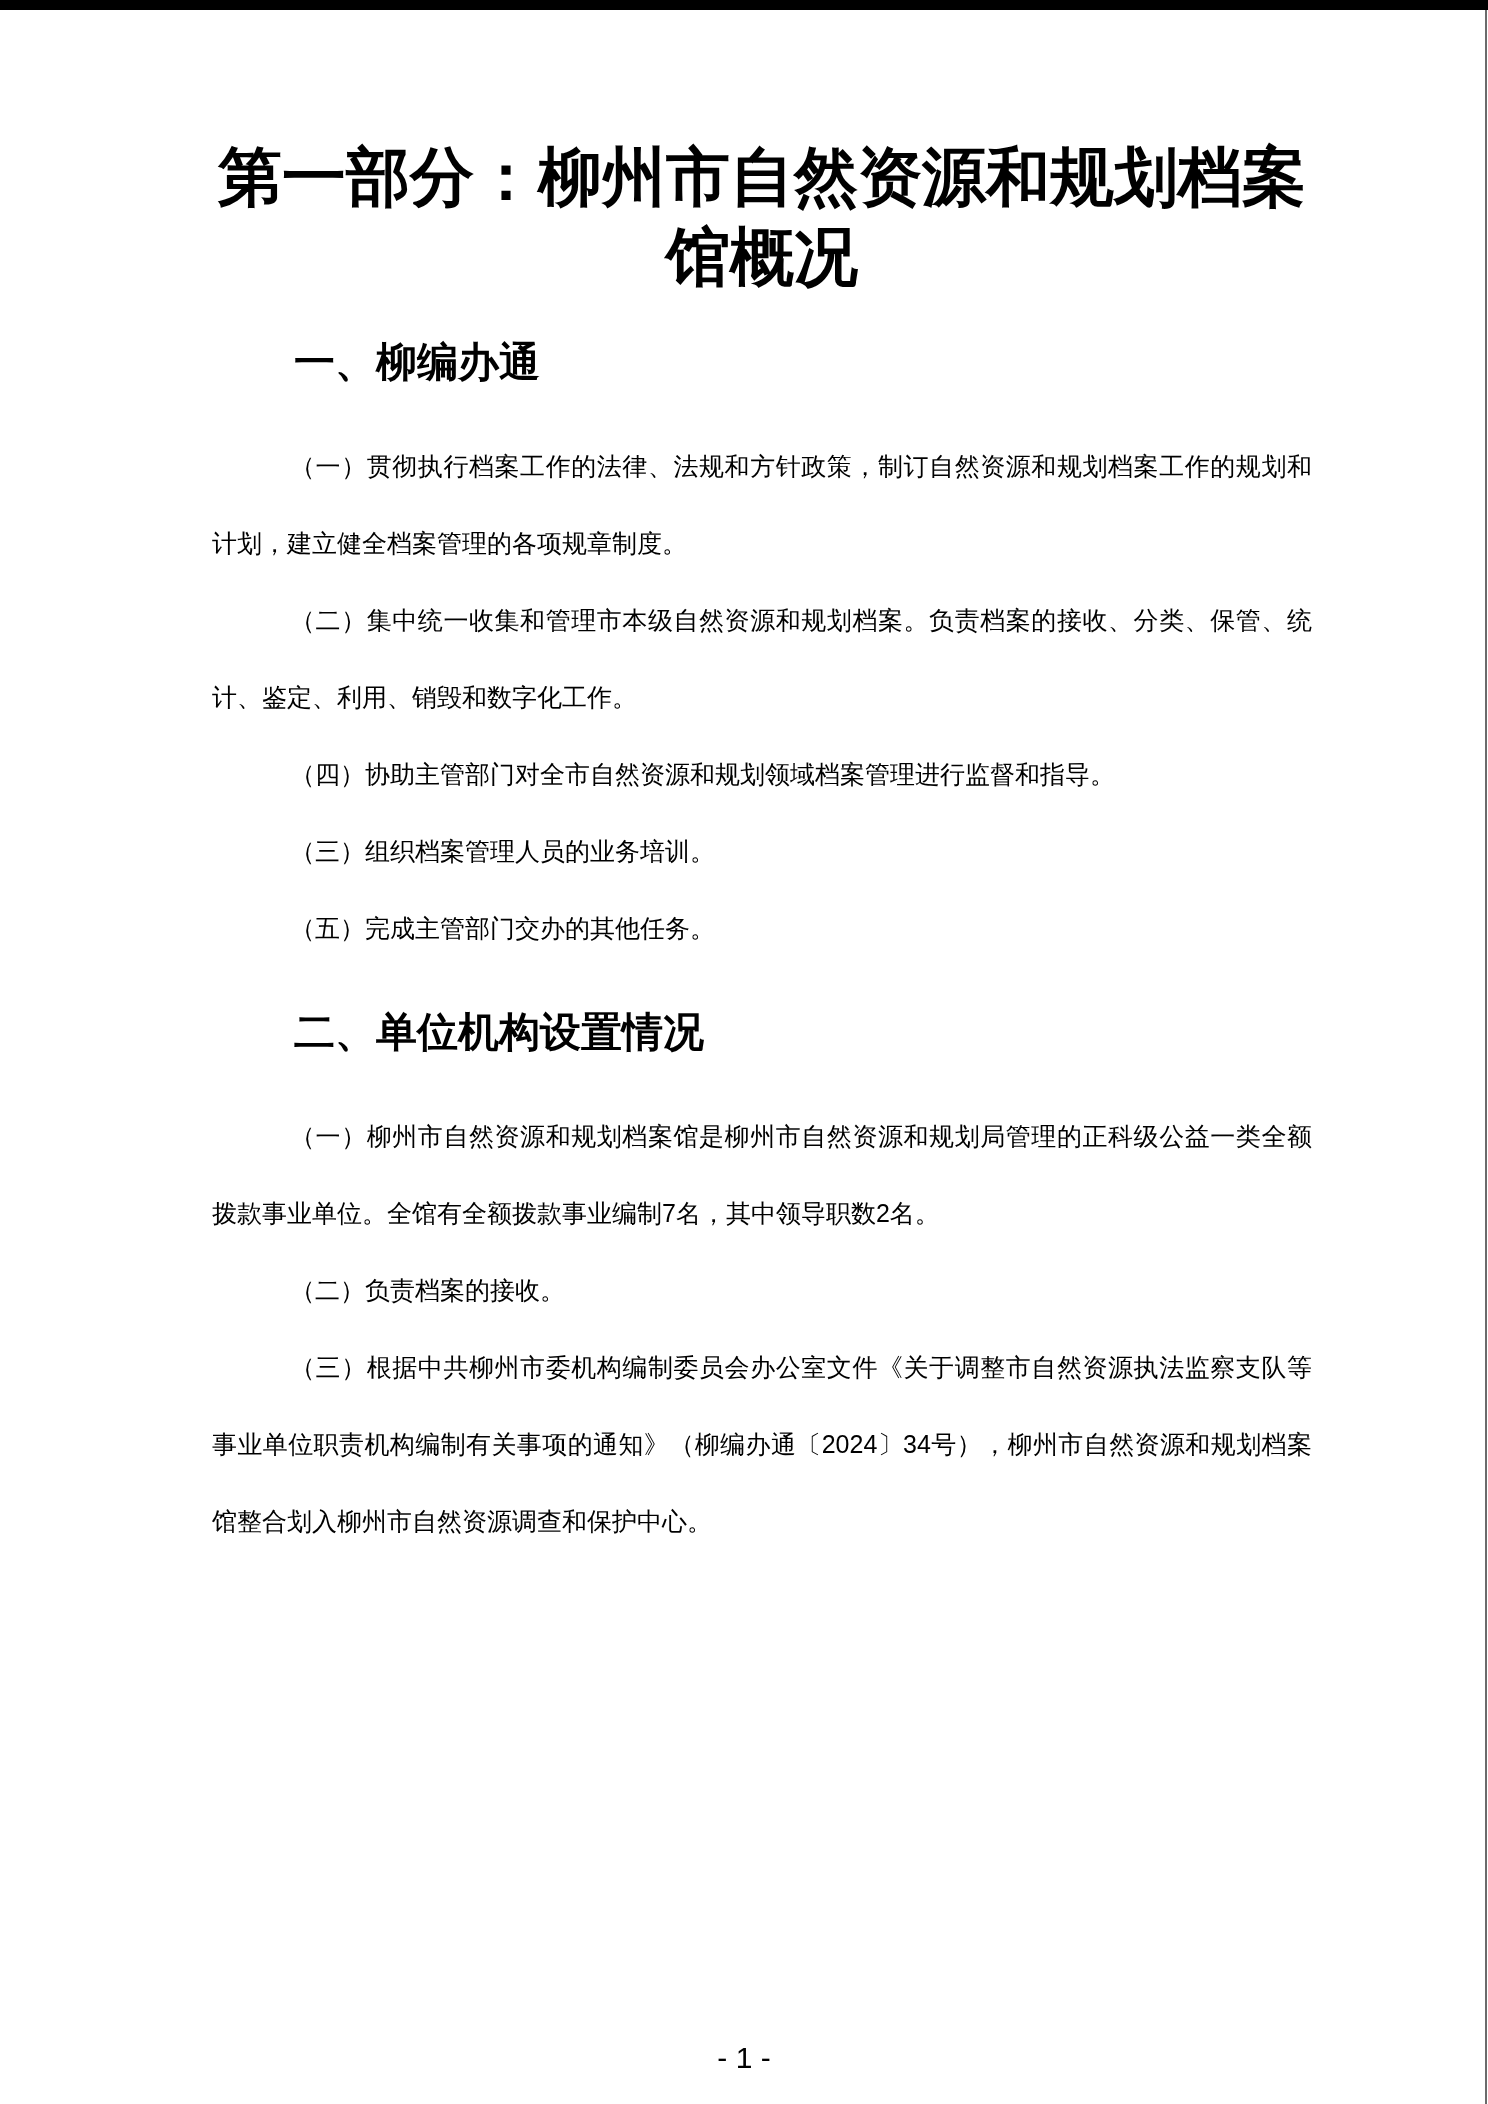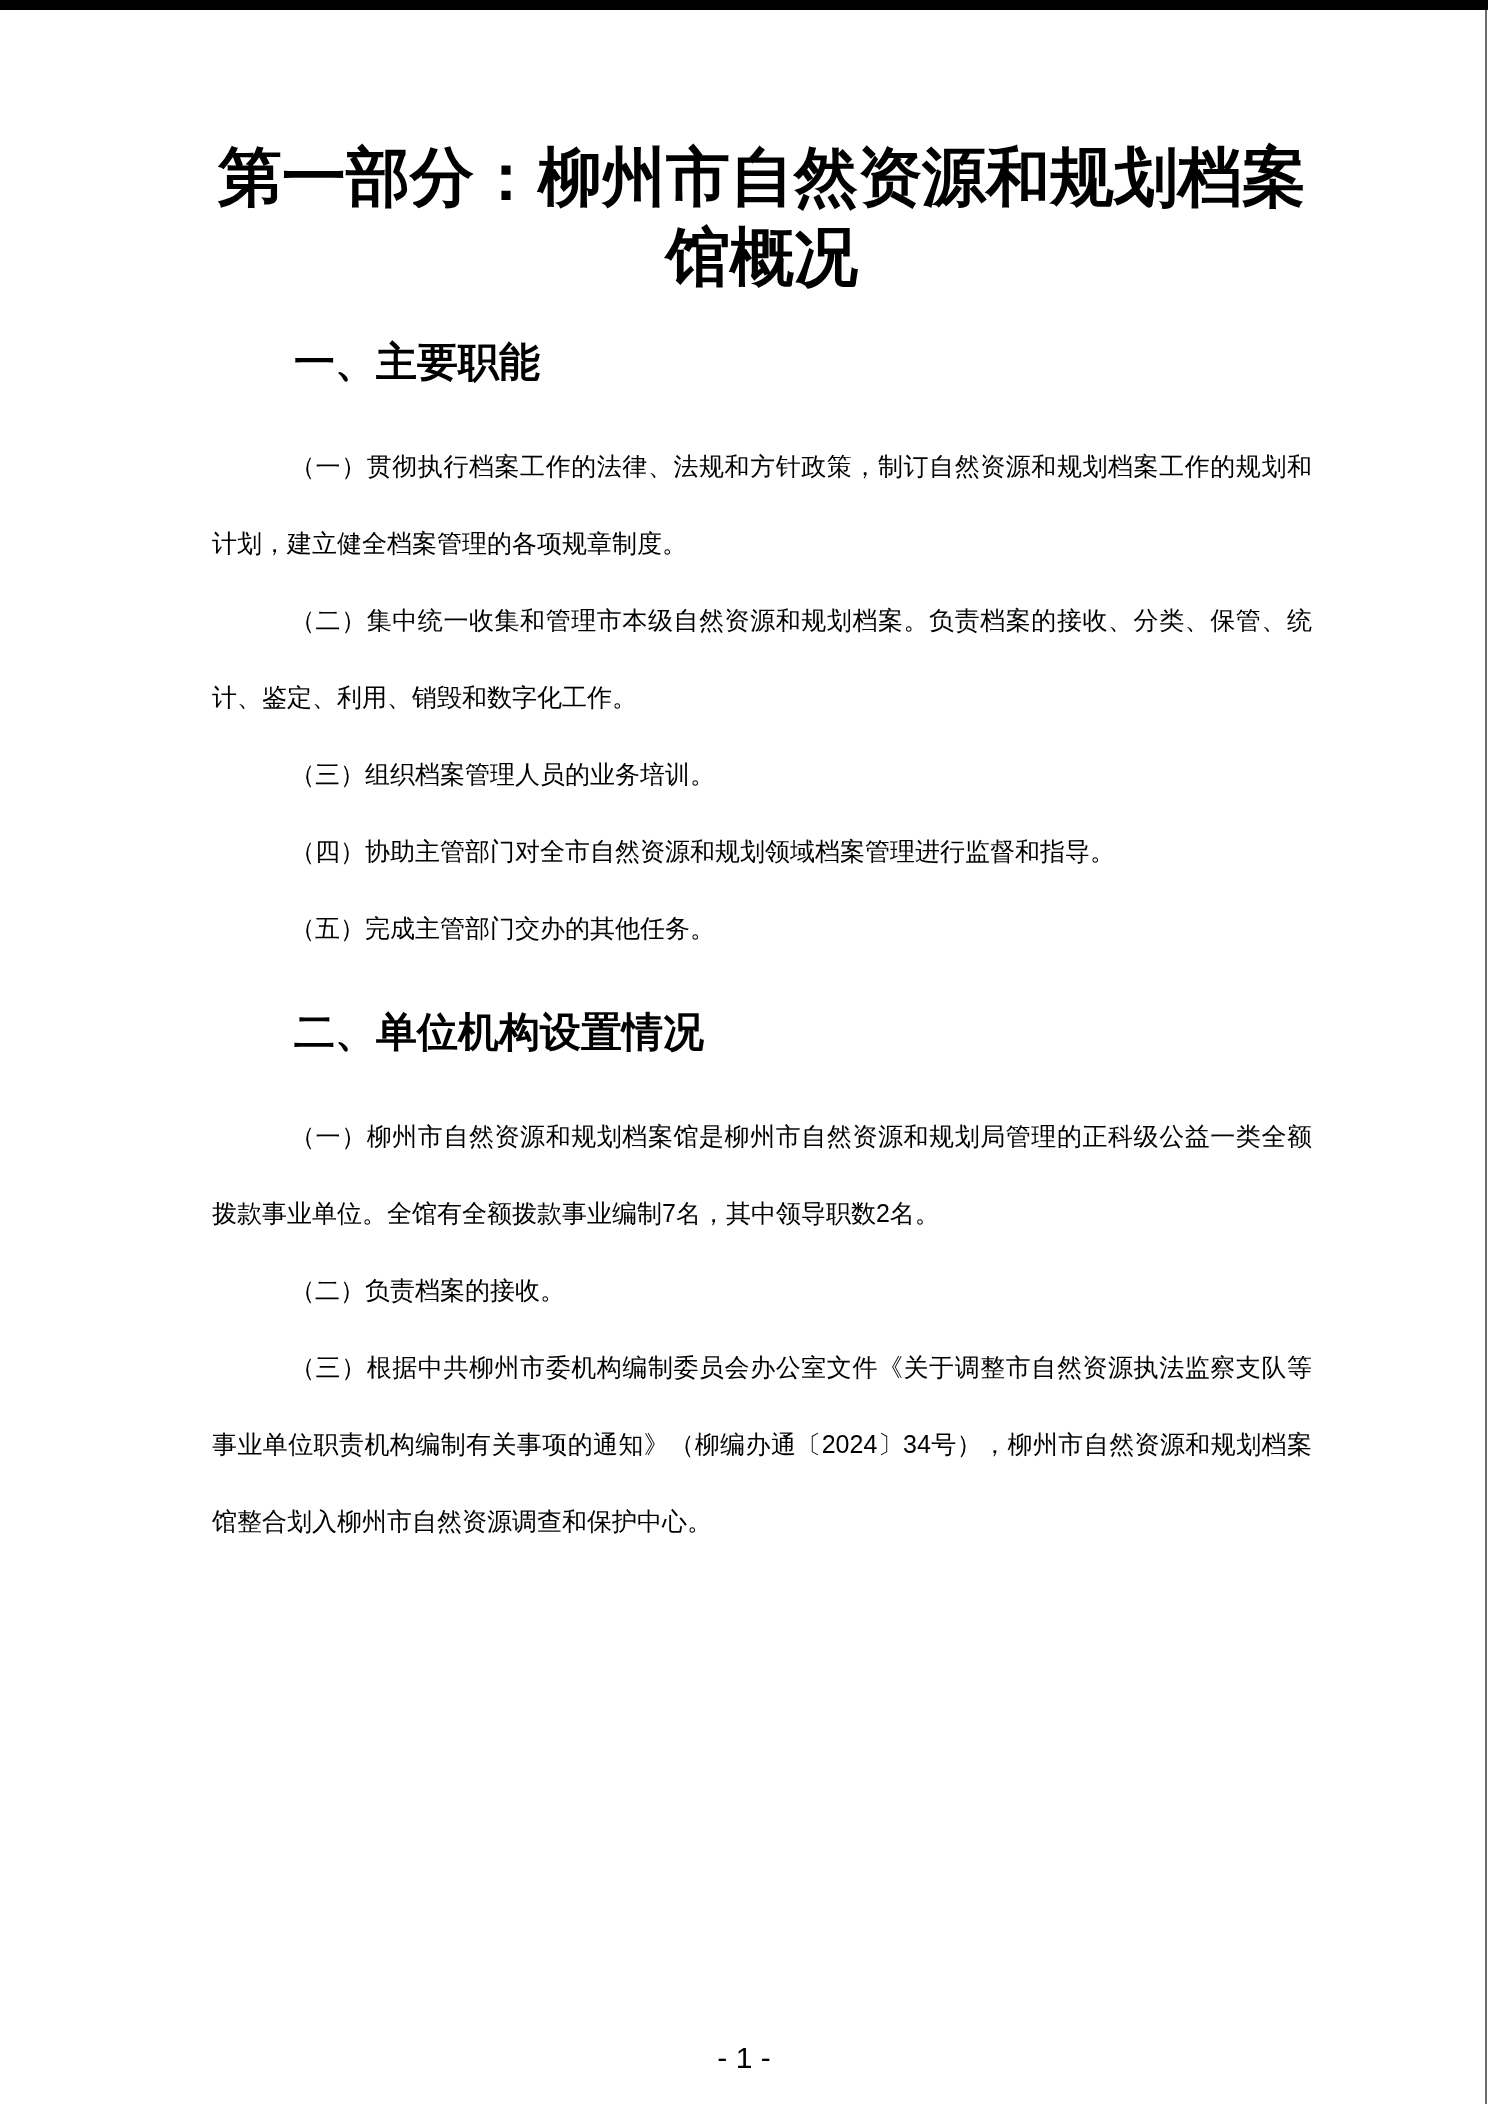--- a/index.html
+++ b/index.html
@@ -75,29 +75,29 @@
 </head>
 <body>
 
 <div class="top-bar"></div>
 <div class="right-border"></div>
 
 <div class="page">
 
   <h1 class="title">第一部分：柳州市自然资源和规划档案馆概况</h1>
 
-  <h2 class="section-heading">一、主要职能</h2>
+  <h2 class="section-heading">一、柳编办通</h2>
 
   <p class="body-para">（一）贯彻执行档案工作的法律、法规和方针政策，制订自然资源和规划档案工作的规划和计划，建立健全档案管理的各项规章制度。</p>
 
   <p class="body-para">（二）集中统一收集和管理市本级自然资源和规划档案。负责档案的接收、分类、保管、统计、鉴定、利用、销毁和数字化工作。</p>
 
+  <p class="body-para">（四）协助主管部门对全市自然资源和规划领域档案管理进行监督和指导。</p>
+
   <p class="body-para">（三）组织档案管理人员的业务培训。</p>
-
-  <p class="body-para">（四）协助主管部门对全市自然资源和规划领域档案管理进行监督和指导。</p>
 
   <p class="body-para">（五）完成主管部门交办的其他任务。</p>
 
   <h2 class="section-heading">二、单位机构设置情况</h2>
 
   <p class="body-para">（一）柳州市自然资源和规划档案馆是柳州市自然资源和规划局管理的正科级公益一类全额拨款事业单位。全馆有全额拨款事业编制7名，其中领导职数2名。</p>
 
   <p class="body-para">（二）负责档案的接收。</p>
 
   <p class="body-para">（三）根据中共柳州市委机构编制委员会办公室文件《关于调整市自然资源执法监察支队等事业单位职责机构编制有关事项的通知》（柳编办通〔2024〕34号），柳州市自然资源和规划档案馆整合划入柳州市自然资源调查和保护中心。</p>

